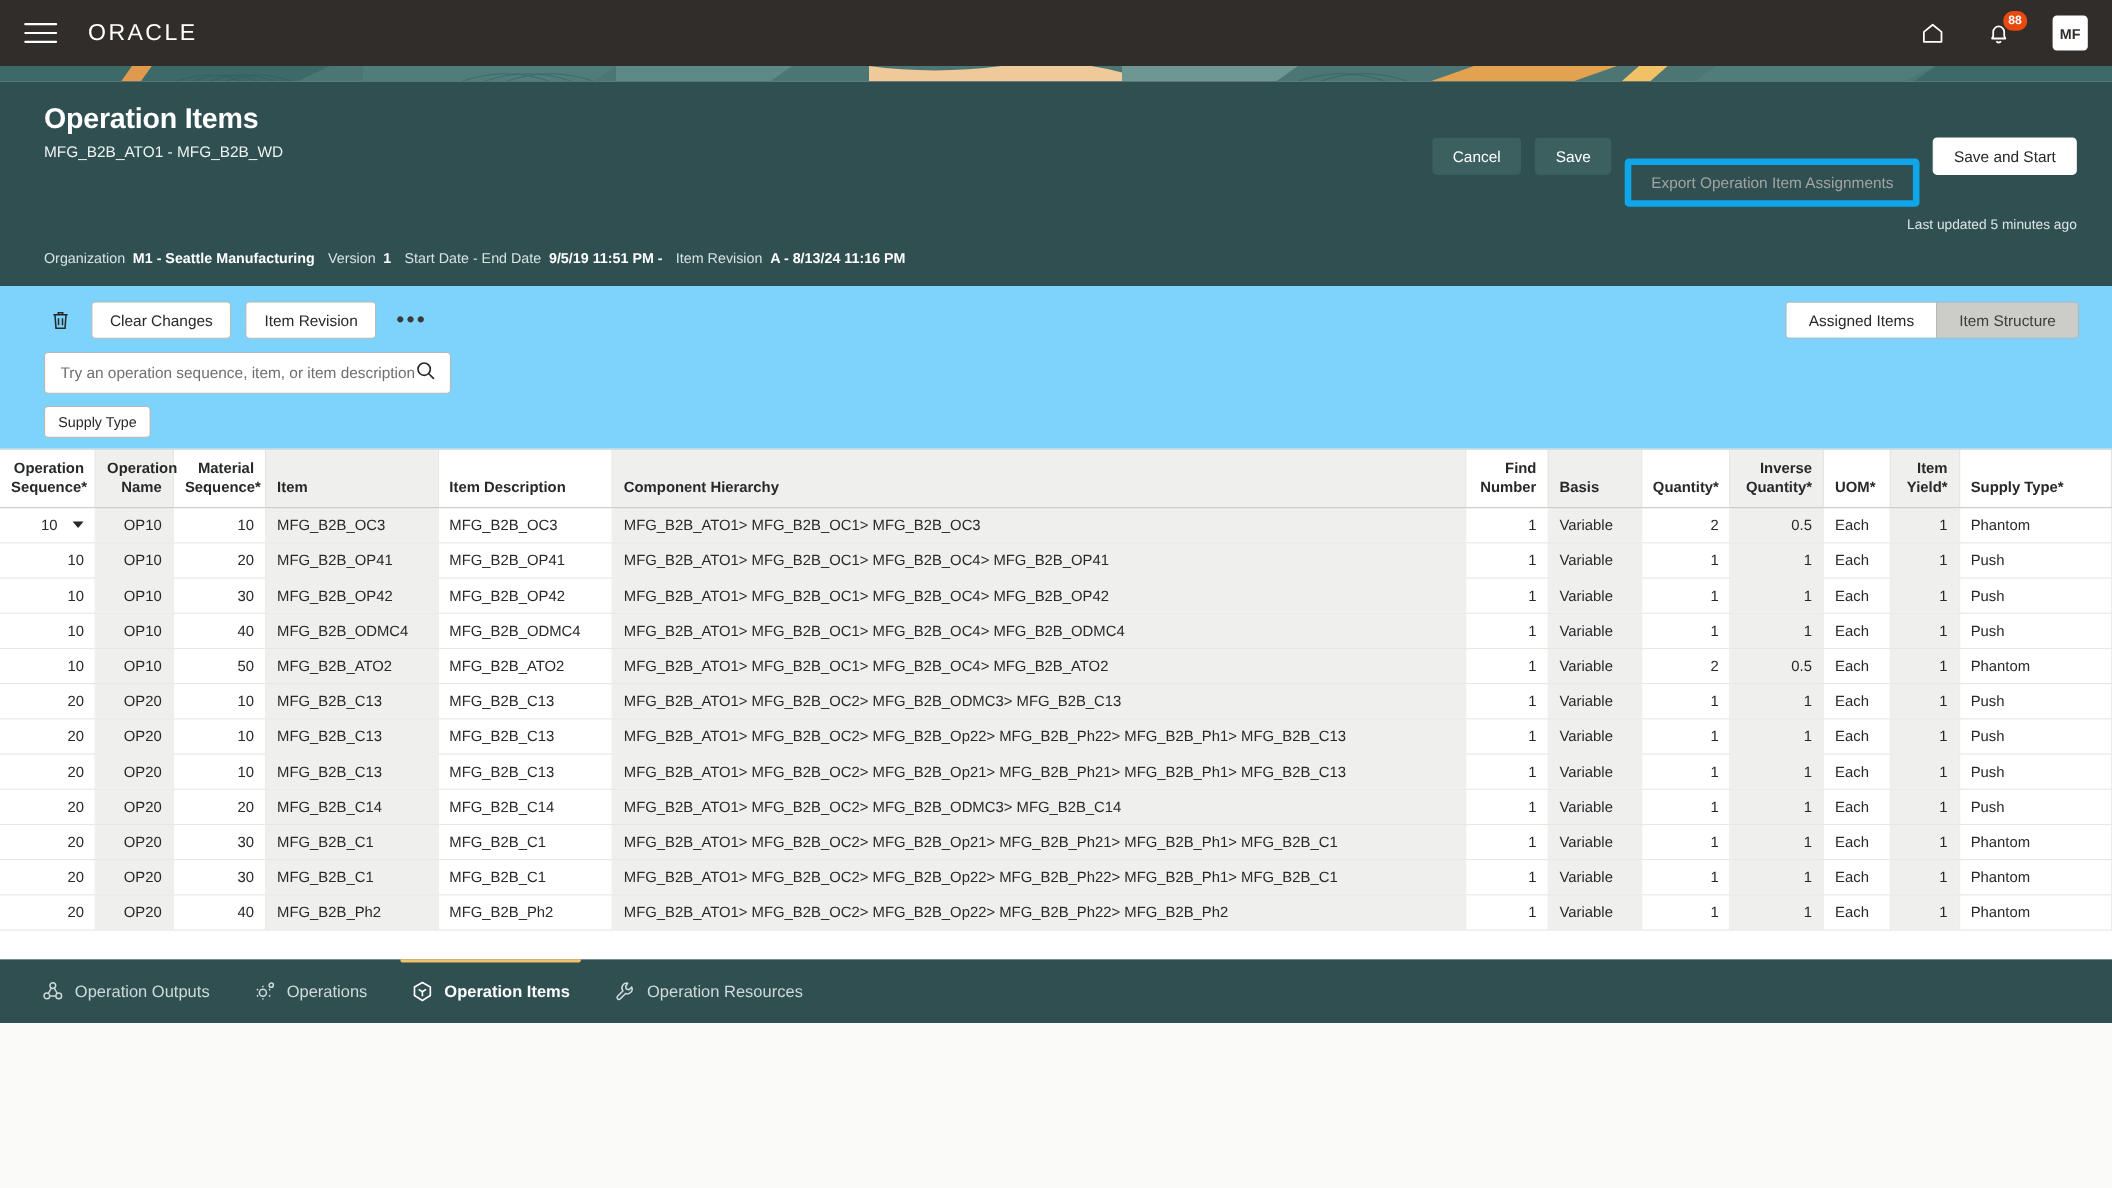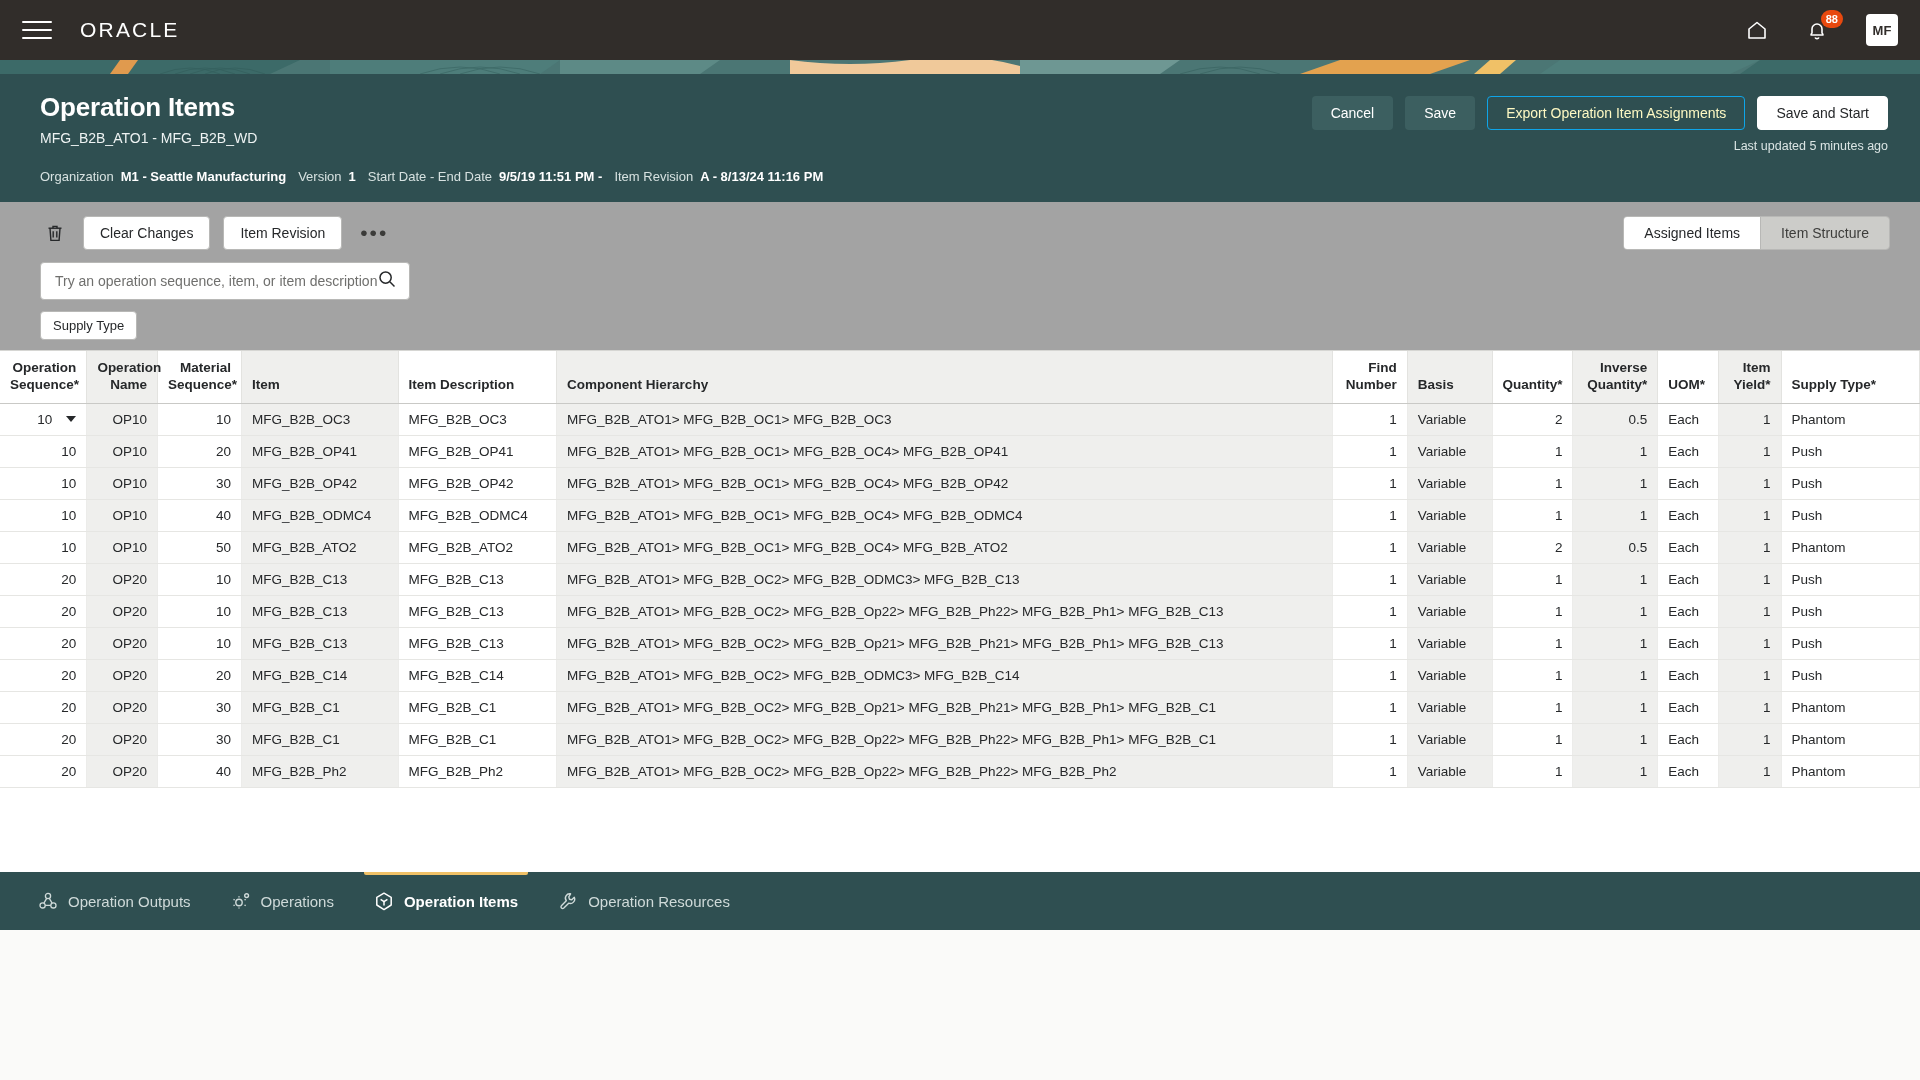--- a/index.html
+++ b/index.html
@@ -49,30 +49,30 @@
   .ph-row1 { display: flex; align-items: flex-start; }
   .ph-titles { flex: 1 1 auto; }
   .page-title { font-size: 26px; font-weight: 700; letter-spacing: -0.2px; line-height: 1.2; }
   .page-subtitle { font-size: 14px; margin-top: 7px; color: #eef3f3; }
   .ph-actions { display: flex; align-items: center; gap: 12px; margin-top: 4px; }
   .btn {
     font-family: "Liberation Sans", sans-serif; font-size: 14px; cursor: pointer;
     border-radius: 4px; padding: 8px 18px; white-space: nowrap;
   }
   .btn-ghost { background: #3c5f60; color: #fff; border: 1px solid transparent; }
-  .btn-outline { background: transparent; color: #fef9c3; border: 1px solid #0ea5e9; }
+  .btn-outline { background: transparent; color: #a3a3a3; border: 6px solid #0ea5e9; margin-top: 48px; }
   .btn-white { background: #fff; color: #26282a; border: 1px solid #fff; font-weight: 400; }
   .last-updated { text-align: right; font-size: 12.5px; color: #dbe5e4; margin-top: 9px; }
   .meta-row { display: flex; align-items: center; gap: 12px; margin-top: 16px; font-size: 13px; }
   .meta-item { display: flex; gap: 7px; align-items: baseline; white-space: nowrap; }
   .meta-label { color: #d7e2e1; }
   .meta-value { color: #fff; font-weight: 700; }
 
   
-  .toolbar { background: #a3a3a3; padding: 14px 30px 10px 40px; flex: 0 0 auto; }
+  .toolbar { background: #7dd3fc; padding: 14px 30px 10px 40px; flex: 0 0 auto; }
   .tb-row { display: flex; align-items: center; }
   .tb-left { display: flex; align-items: center; gap: 13px; }
   .tb-right { margin-left: auto; }
   .icon-btn-plain { width: 30px; height: 30px; display: flex; align-items: center;
     justify-content: center; cursor: pointer; background: none; border: none; }
   .btn-light { background: #fff; border: 1px solid #b8b8b6; color: #26282a;
     border-radius: 4px; font-size: 14px; padding: 8px 16px; cursor: pointer; }
   .dots { font-size: 21px; letter-spacing: 2px; color: #3b3b39; cursor: pointer;
     padding: 0 5px; line-height: 0.6; user-select: none; }
   .seg { display: inline-flex; border: 1px solid #b8b8b6; border-radius: 4px; overflow: hidden; }

